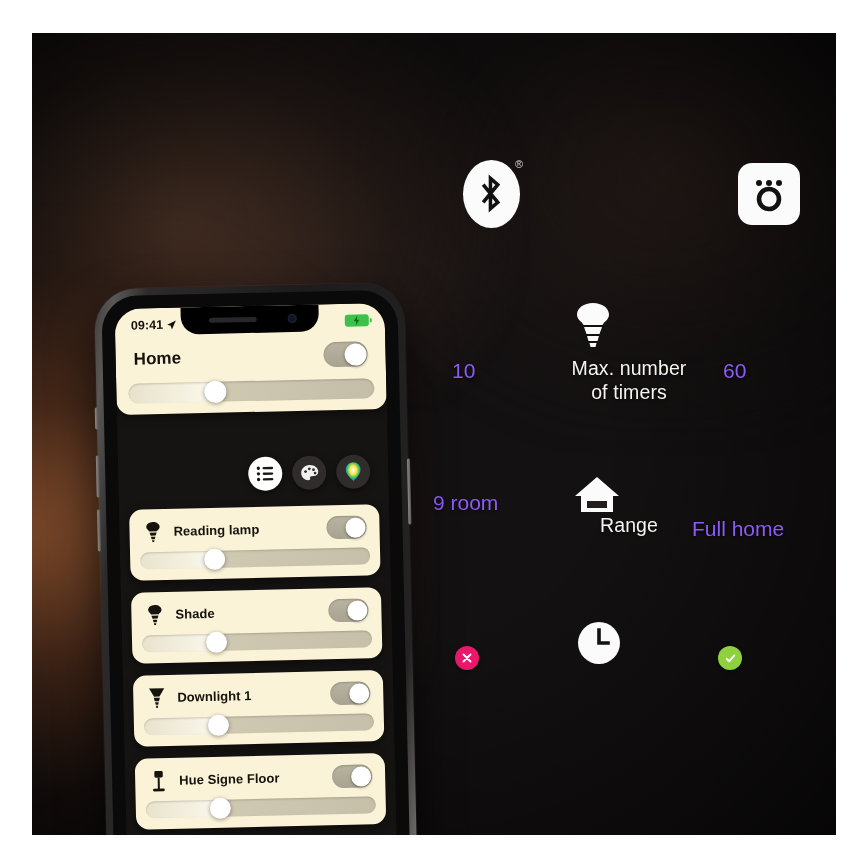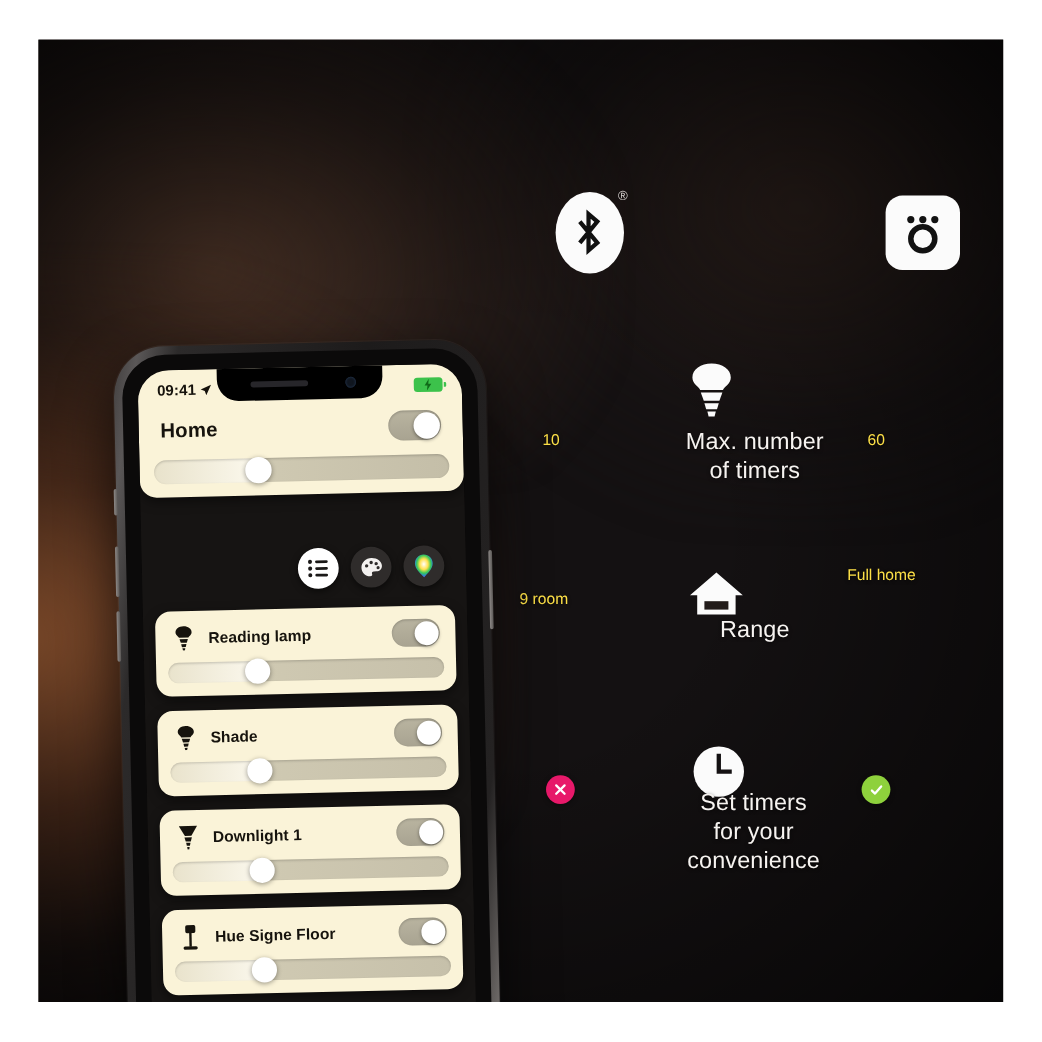--- a/index.html
+++ b/index.html
@@ -34,21 +34,21 @@
   }
 
   
   .cmp{position:absolute;color:#f2efec;}
   .cmp-center{
     text-align:center;font-size:19.5px;line-height:24px;font-weight:400;
     letter-spacing:.1px;color:#f6f3f0;text-shadow:0 1px 3px rgba(0,0,0,.65);
     white-space:pre-line;
   }
   .cmp-side{
-    font-size:13px;color:#fde047;text-shadow:0 1px 3px rgba(0,0,0,.65);
+    font-size:21px;color:#8b5cf6;text-shadow:0 1px 3px rgba(0,0,0,.65);
     white-space:nowrap;
   }
 
   
   .bt-badge{
     position:absolute;left:431px;top:127px;width:57px;height:68px;
     background:#fbfbfb;border-radius:50%/50%;
     display:flex;align-items:center;justify-content:center;
   }
   .bt-reg{
@@ -248,31 +248,28 @@
     <div class="cmp cmp-side" style="left:691px;top:326px;">60</div>
 
     <div class="row-ico" style="left:541px;top:441px;">
       <svg width="48" height="44" viewBox="0 0 48 44" aria-hidden="true">
         <path d="M24 3 L46 22 L40 22 L40 38 L8 38 L8 22 L2 22 Z" fill="#fbfbfb"></path>
         <rect x="14" y="27" width="20" height="7" fill="#221c1a"></rect>
       </svg>
     </div>
     <div class="cmp cmp-center" style="left:497px;top:480px;width:200px;text-align:center;">Range</div>
     <div class="cmp cmp-side" style="left:401px;top:458px;">9 room</div>
-    <div class="cmp cmp-side" style="left:660px;top:438px;margin-left:14px;">Full home</div>
+    <div class="cmp cmp-side" style="left:660px;top:484px;">Full home</div>
 
     <div class="row-ico" style="left:545px;top:588px;">
       <svg width="44" height="44" viewBox="0 0 44 44" aria-hidden="true">
         <circle cx="22" cy="22" r="21" fill="#fbfbfb"></circle>
         <path d="M22 9 L22 22 L31 22" fill="none" stroke="#141112" stroke-width="3.6" stroke-linecap="square"></path>
       </svg>
     </div>
-    <div class="cmp cmp-center" style="left:485px;top:624px;width:222px;">Set timers
-for your
-convenience</div>
     <div class="badge-x" style="left:423px;top:613px;">
       <svg width="12" height="12" viewBox="0 0 12 12" aria-hidden="true">
         <path d="M2.5 2.5 L9.5 9.5 M9.5 2.5 L2.5 9.5" stroke="#fff" stroke-width="1.9" stroke-linecap="round"></path>
       </svg>
     </div>
     <div class="badge-ok" style="left:686px;top:613px;">
       <svg width="13" height="13" viewBox="0 0 13 13" aria-hidden="true">
         <path d="M2.6 6.8 L5.2 9.3 L10.3 3.4" fill="none" stroke="#fff" stroke-width="1.9" stroke-linecap="round" stroke-linejoin="round"></path>
       </svg>
     </div>

